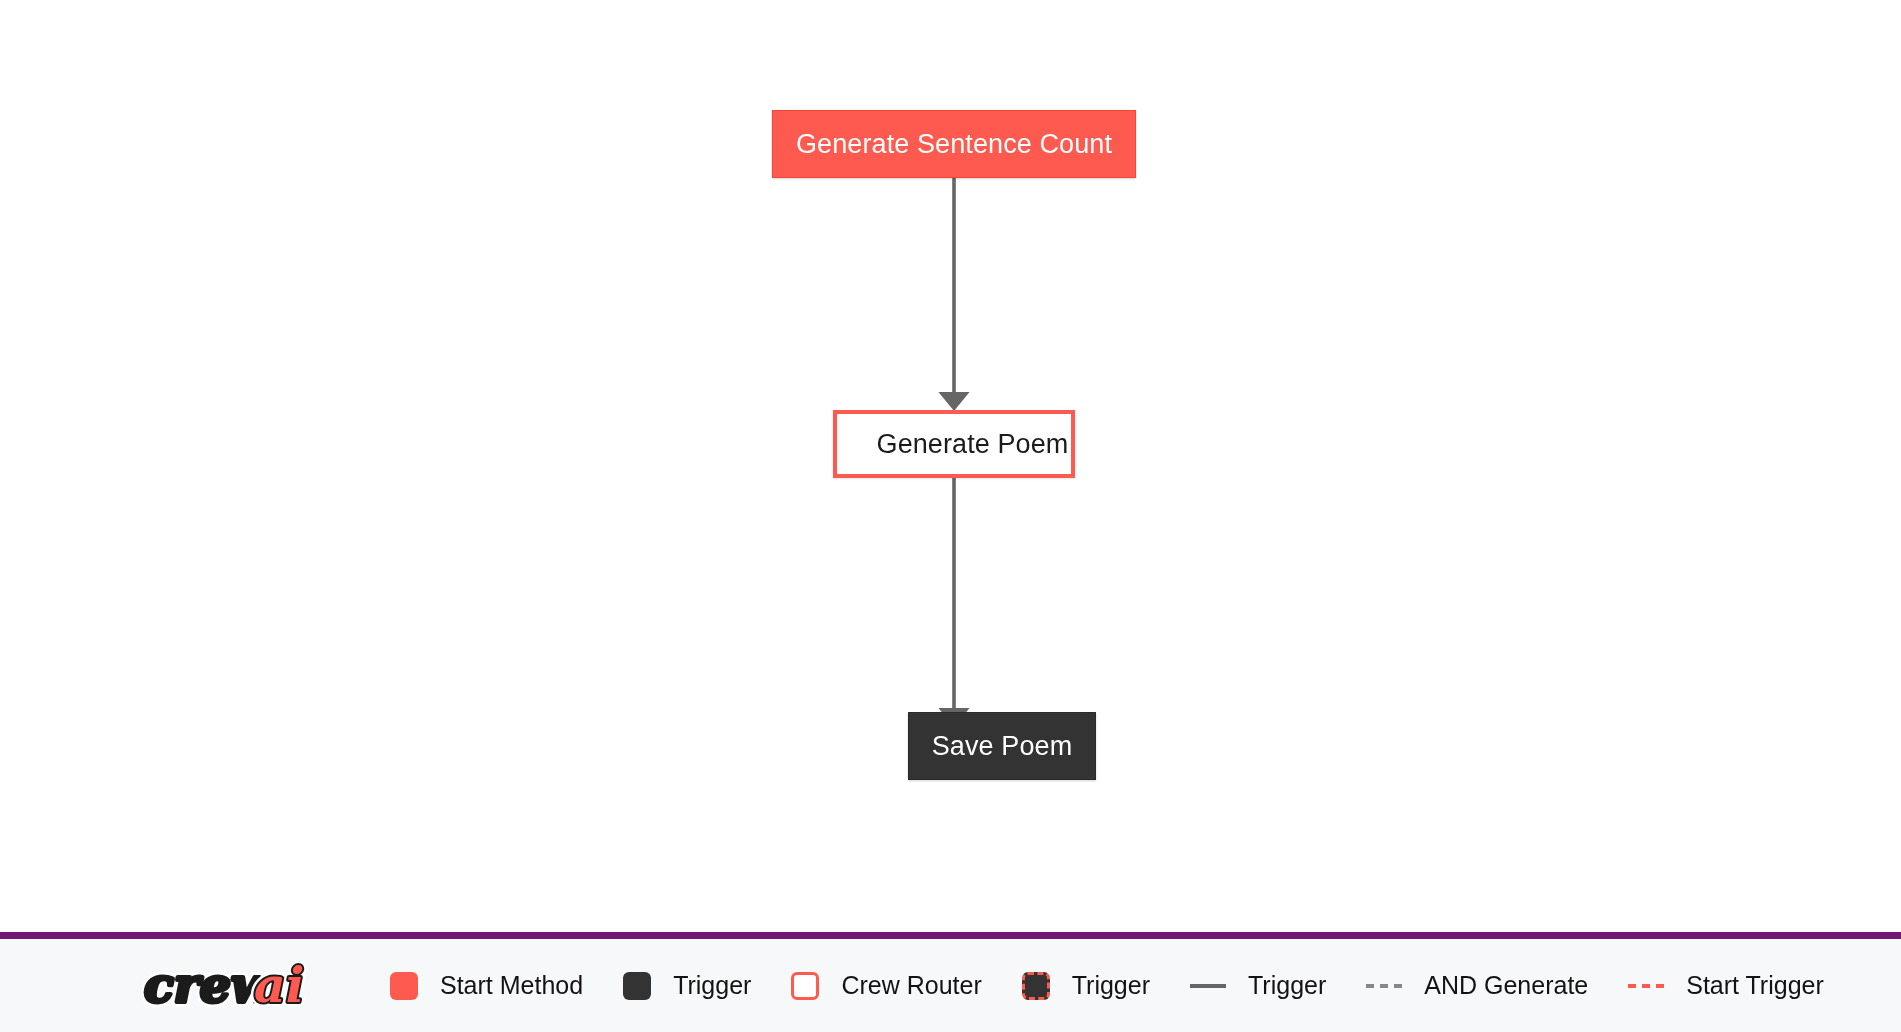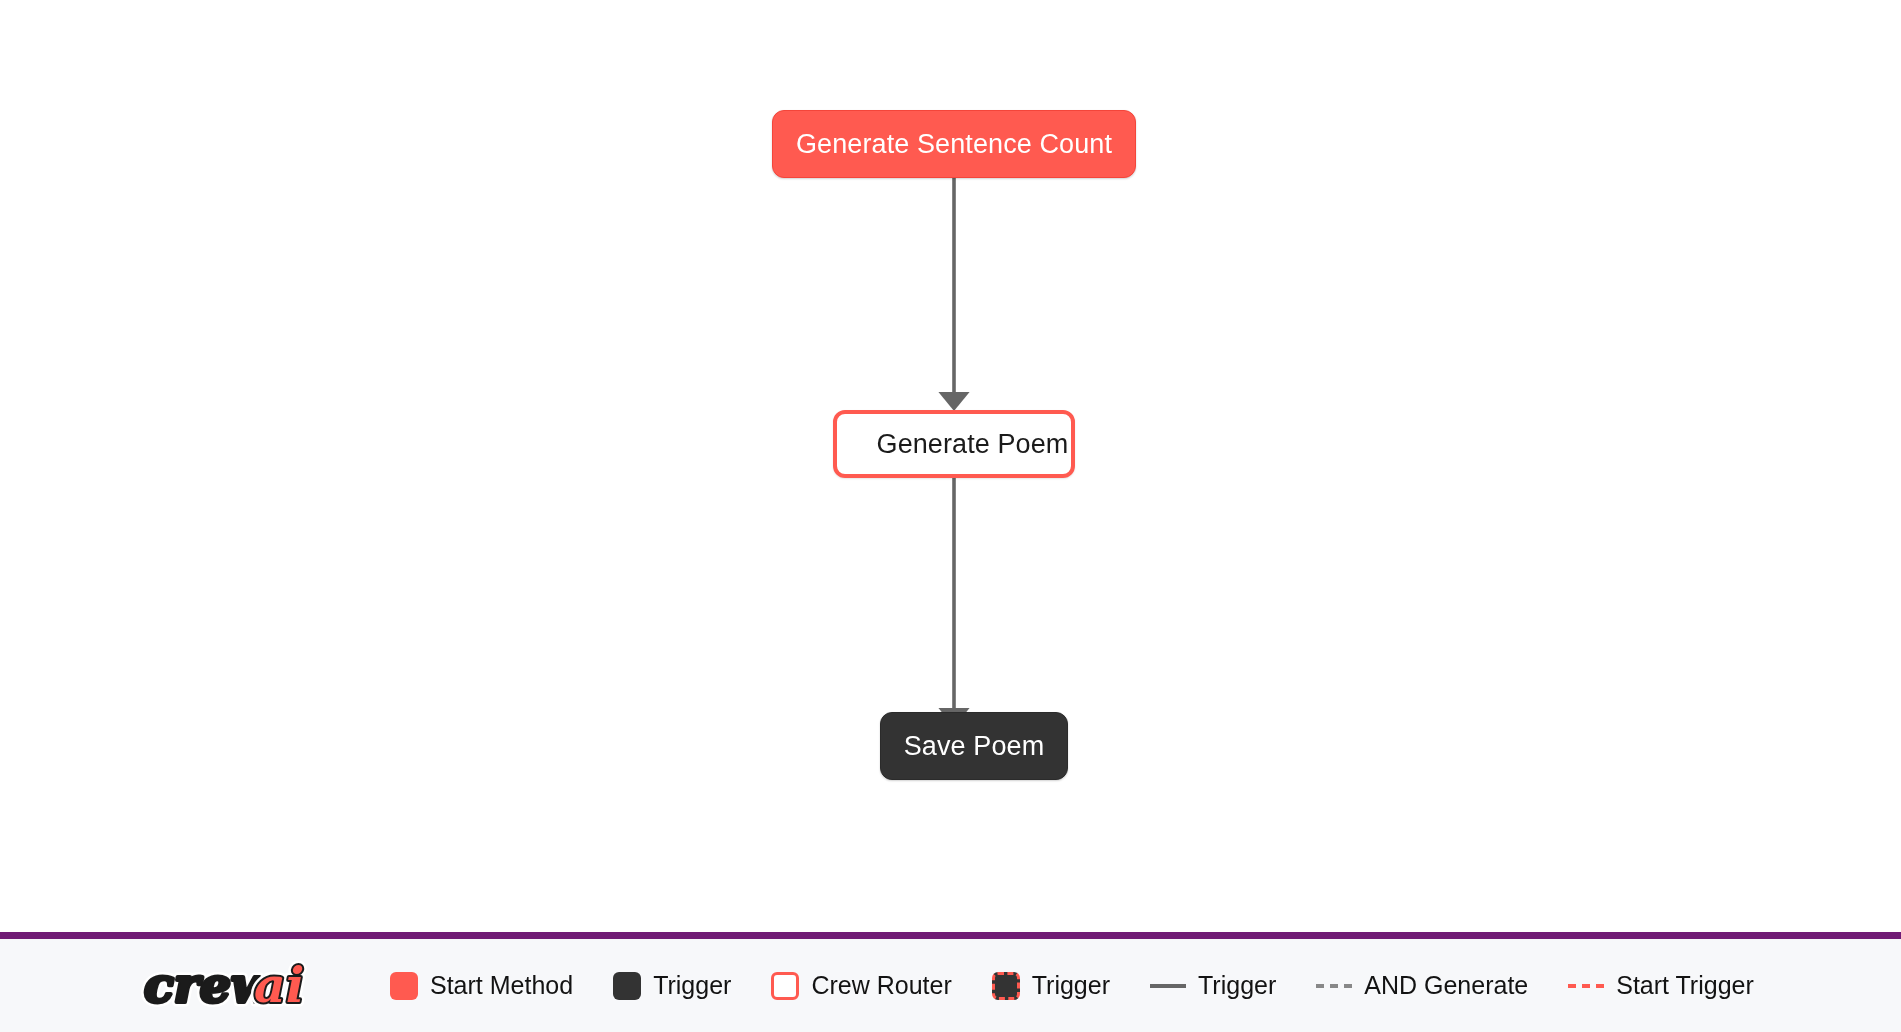--- a/index.html
+++ b/index.html
@@ -34,21 +34,21 @@
     height: 932px;
     pointer-events: none;
   }
 
   .flow-node {
     position: absolute;
     box-sizing: border-box;
     display: flex;
     align-items: center;
     justify-content: center;
-    border-radius: 12px;
+    border-radius: 0;
     font-size: 27px;
     line-height: 1;
     white-space: nowrap;
     letter-spacing: 0.1px;
     cursor: pointer;
   }
 
   .node-start {
     background: #FF5A50;
     color: #ffffff;
@@ -95,21 +95,21 @@
 
   #legend-items {
     display: flex;
     align-items: center;
     gap: 40px;
   }
 
   .legend-item {
     display: flex;
     align-items: center;
-    gap: 12px;
+    gap: 22px;
     cursor: default;
   }
 
   .legend-label {
     font-size: 25px;
     color: #131313;
     line-height: 1;
     white-space: nowrap;
   }
 
@@ -153,21 +153,21 @@
   </svg>
 
   <div class="flow-node node-start" style="left:772px; top:110px; width:364px; height:68px;">
     <span>Generate Sentence Count</span>
   </div>
 
   <div class="flow-node node-crew" style="left:833px; top:410px; width:242px; height:68px;padding-left:37px;">
     <span>Generate Poem</span>
   </div>
 
-  <div class="flow-node node-method" style="left:880px; top:712px; width:188px; height:68px;">
+  <div class="flow-node node-method" style="left:908px; top:712px; width:188px; height:68px;">
     <span>Save Poem</span>
   </div>
 
 </div>
 
 <div id="legend-bar">
 
   <svg id="brand-logo" viewBox="0 0 212 66" xmlns="http://www.w3.org/2000/svg">
     <g font-family="&quot;DejaVu Serif&quot;, serif" font-size="49" font-weight="bold" font-style="italic">
 

